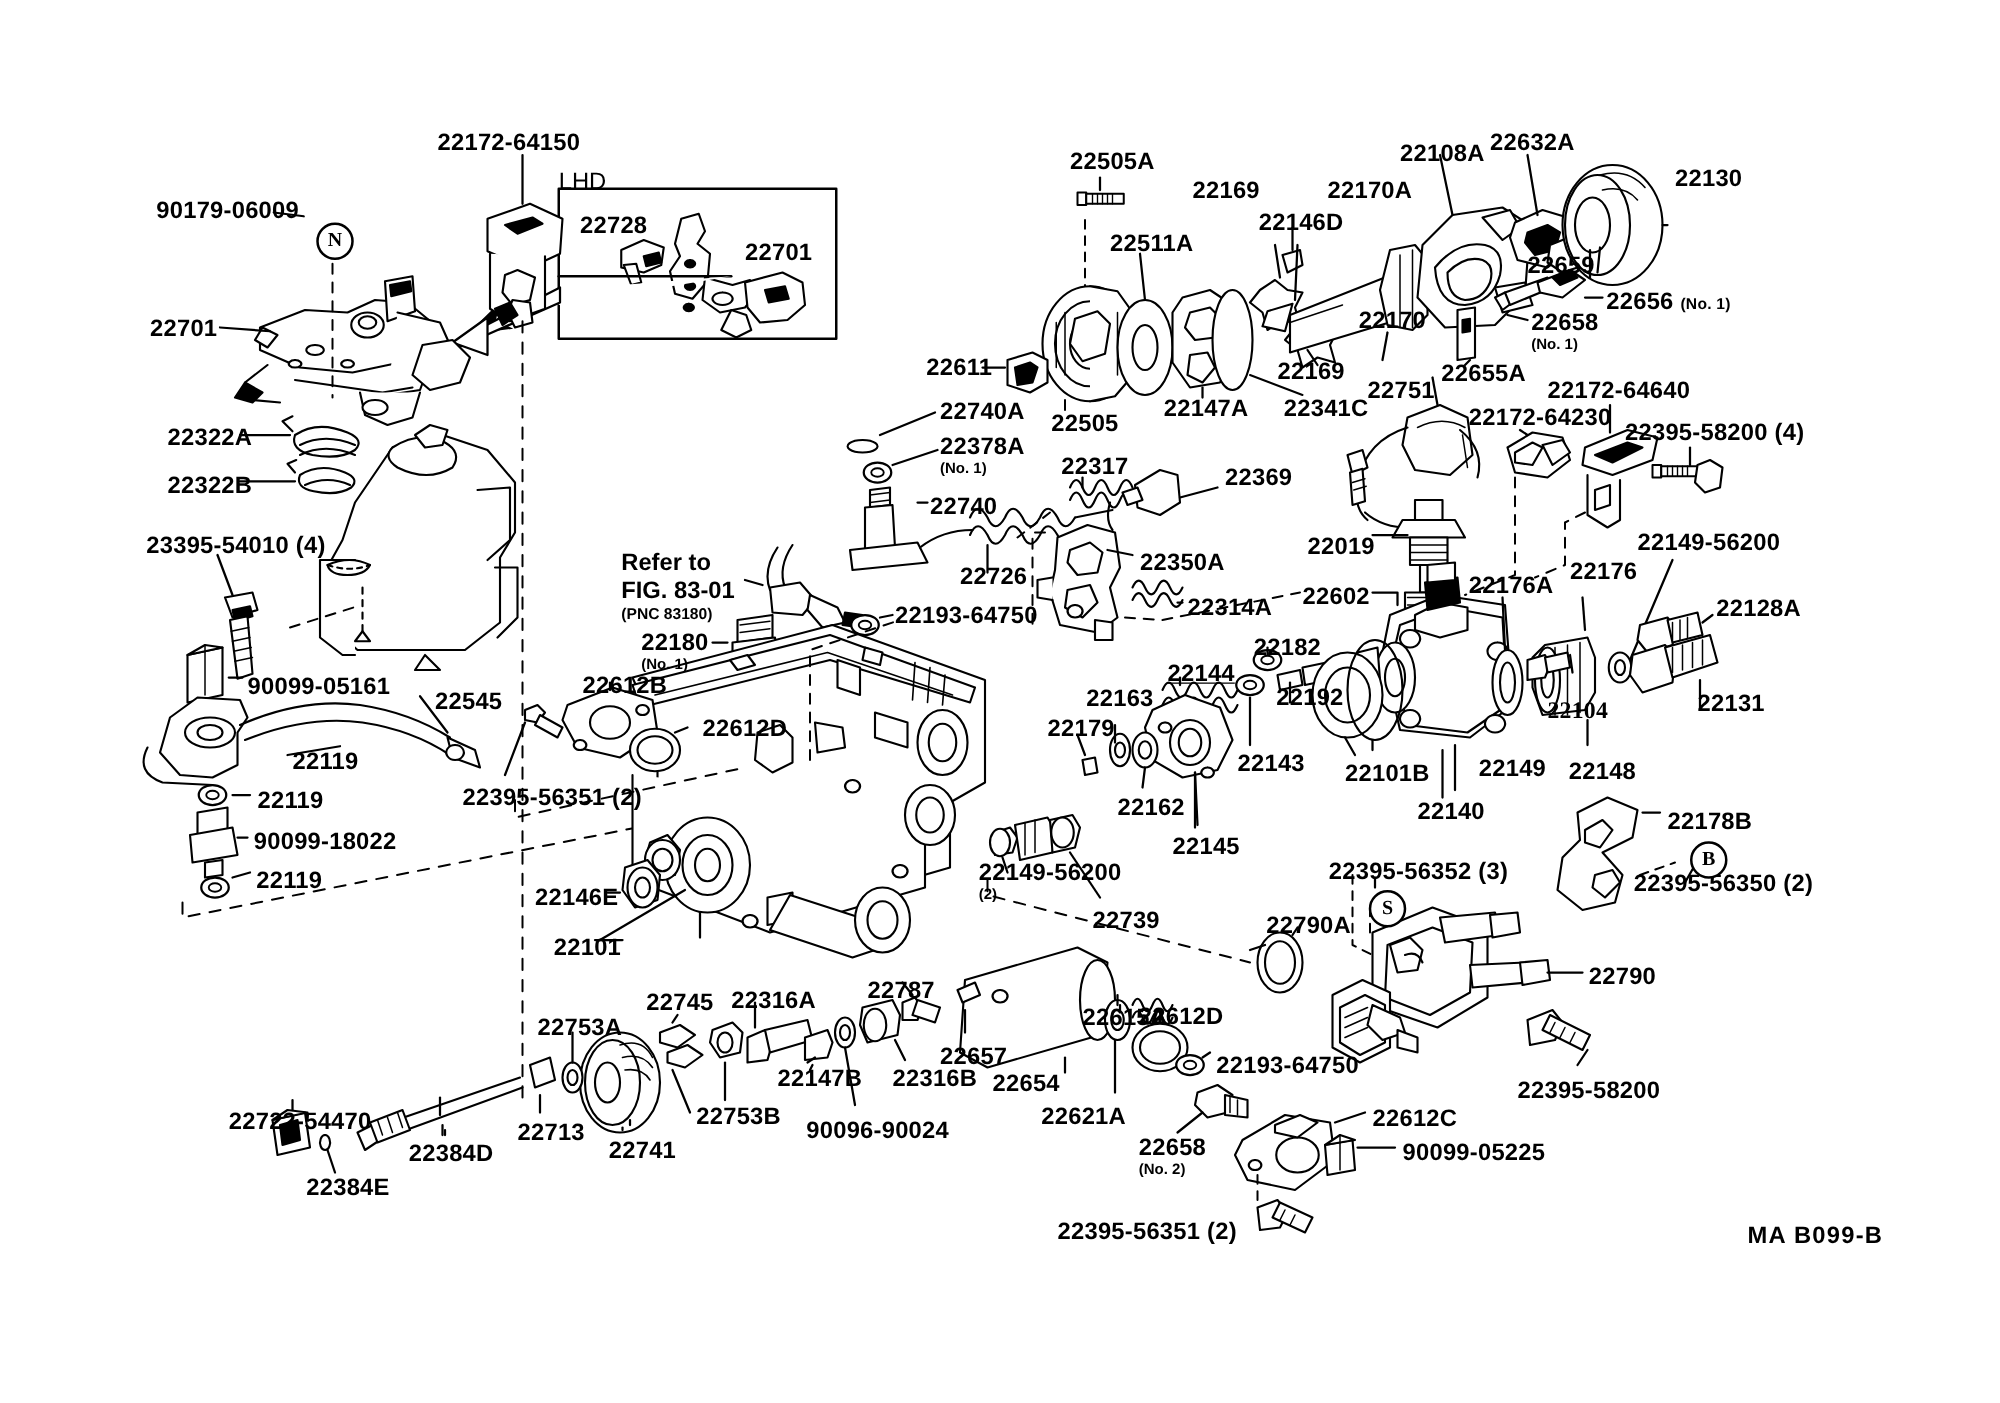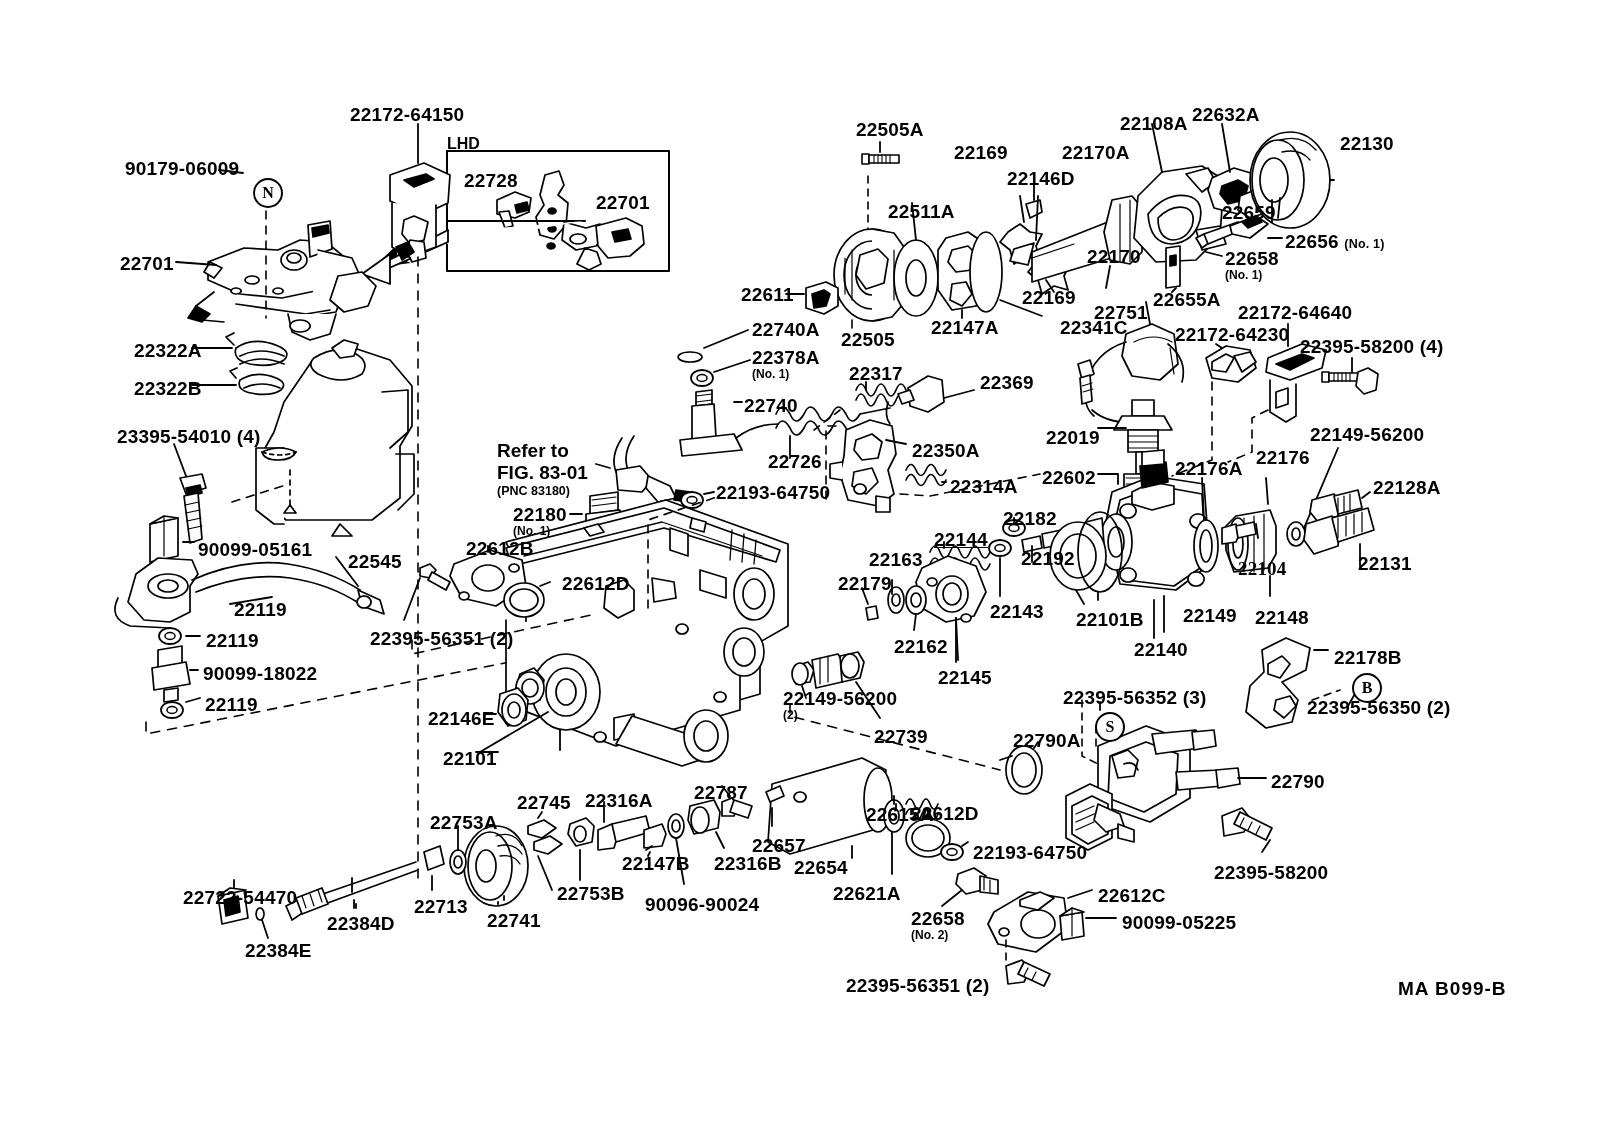--- a/index.html
+++ b/index.html
@@ -23,21 +23,21 @@
   .lbl .sub{display:block;font-size:12px;font-weight:bold;letter-spacing:0;}
   .lbl .inl{font-size:12.5px;font-weight:bold;}
   .refer{
     position:absolute;font-weight:bold;font-size:19px;line-height:1.15;color:#000;
     white-space:nowrap;
   }
   .refer .pnc{font-size:12.5px;display:block;}
   .code{
     position:absolute;font-weight:bold;font-size:19px;color:#000;letter-spacing:1px;margin-left:36px;
   }
-  .inset-title{position:absolute;font-weight:bold;font-size:16px;color:#000;}
+  .inset-title{position:absolute;font-weight:normal;font-size:19px;color:#000;}
   .circ{
     position:absolute;width:26px;height:26px;border:2.2px solid #000;border-radius:50%;
     font-weight:bold;font-size:16px;display:flex;align-items:center;justify-content:center;
     background:#fff;color:#000;font-family:"Liberation Serif","DejaVu Serif",serif;
   }
 </style>
 </head>
 <body>
 
 <div id="sheet">
@@ -662,34 +662,34 @@
       <div class="lbl" style="left: 134px; top: 341px;">22322A</div>
       <div class="lbl" style="left: 134px; top: 379px;">22322B</div>
       <div class="lbl" style="left: 117px; top: 427px;">23395-54010 (4)</div>
       <div class="lbl" style="left: 198px; top: 540px;">90099-05161</div>
       <div class="lbl" style="left: 348px; top: 552px;">22545</div>
       <div class="lbl" style="left: 234px; top: 600px;">22119</div>
       <div class="lbl" style="left: 206px; top: 631px;">22119</div>
       <div class="lbl" style="left: 203px; top: 664px;">90099-18022</div>
       <div class="lbl" style="left: 205px; top: 695px;">22119</div>
       <div class="lbl" style="left: 856px; top: 120px;">22505A</div>
-      <div class="lbl" style="left: 888px; top: 202px; text-align: right;">22511A</div>
+      <div class="lbl" style="left: 888px; top: 186px; text-align: right;">22511A</div>
       <div class="lbl" style="left: 954px; top: 143px;">22169</div>
       <div class="lbl" style="left: 1007px; top: 169px;">22146D</div>
       <div class="lbl" style="left: 1062px; top: 143px;">22170A</div>
       <div class="lbl" style="left: 1120px; top: 114px;">22108A</div>
       <div class="lbl" style="left: 1192px; top: 105px;">22632A</div>
       <div class="lbl" style="left: 1340px; top: 134px;">22130</div>
       <div class="lbl" style="left: 1222px; top: 203px;">22659</div>
       <div class="lbl" style="left: 1087px; top: 247px;">22170</div>
       <div class="lbl" style="left: 1022px; top: 288px;">22169</div>
       <div class="lbl" style="left: 741px; top: 285px;">22611</div>
       <div class="lbl" style="left: 841px; top: 330px;">22505</div>
       <div class="lbl" style="left: 931px; top: 318px;">22147A</div>
-      <div class="lbl" style="left: 1027px; top: 318px; margin-left: 33px;">22341C</div>
+      <div class="lbl" style="left: 1027px; top: 318px;">22341C</div>
       <div class="lbl" style="left: 1153px; top: 290px;">22655A</div>
       <div class="lbl" style="left: 1094px; top: 303px;">22751</div>
       <div class="lbl" style="left: 1175px; top: 325px;">22172-64230</div>
       <div class="lbl" style="left: 1238px; top: 303px;">22172-64640</div>
       <div class="lbl" style="left: 1300px; top: 337px;">22395-58200 (4)</div>
       <div class="lbl" style="left: 752px; top: 320px;">22740A</div>
       <div class="lbl" style="left: 744px; top: 396px;">22740</div>
       <div class="lbl" style="left: 768px; top: 452px;">22726</div>
       <div class="lbl" style="left: 849px; top: 364px;">22317</div>
       <div class="lbl" style="left: 980px; top: 373px;">22369</div>

